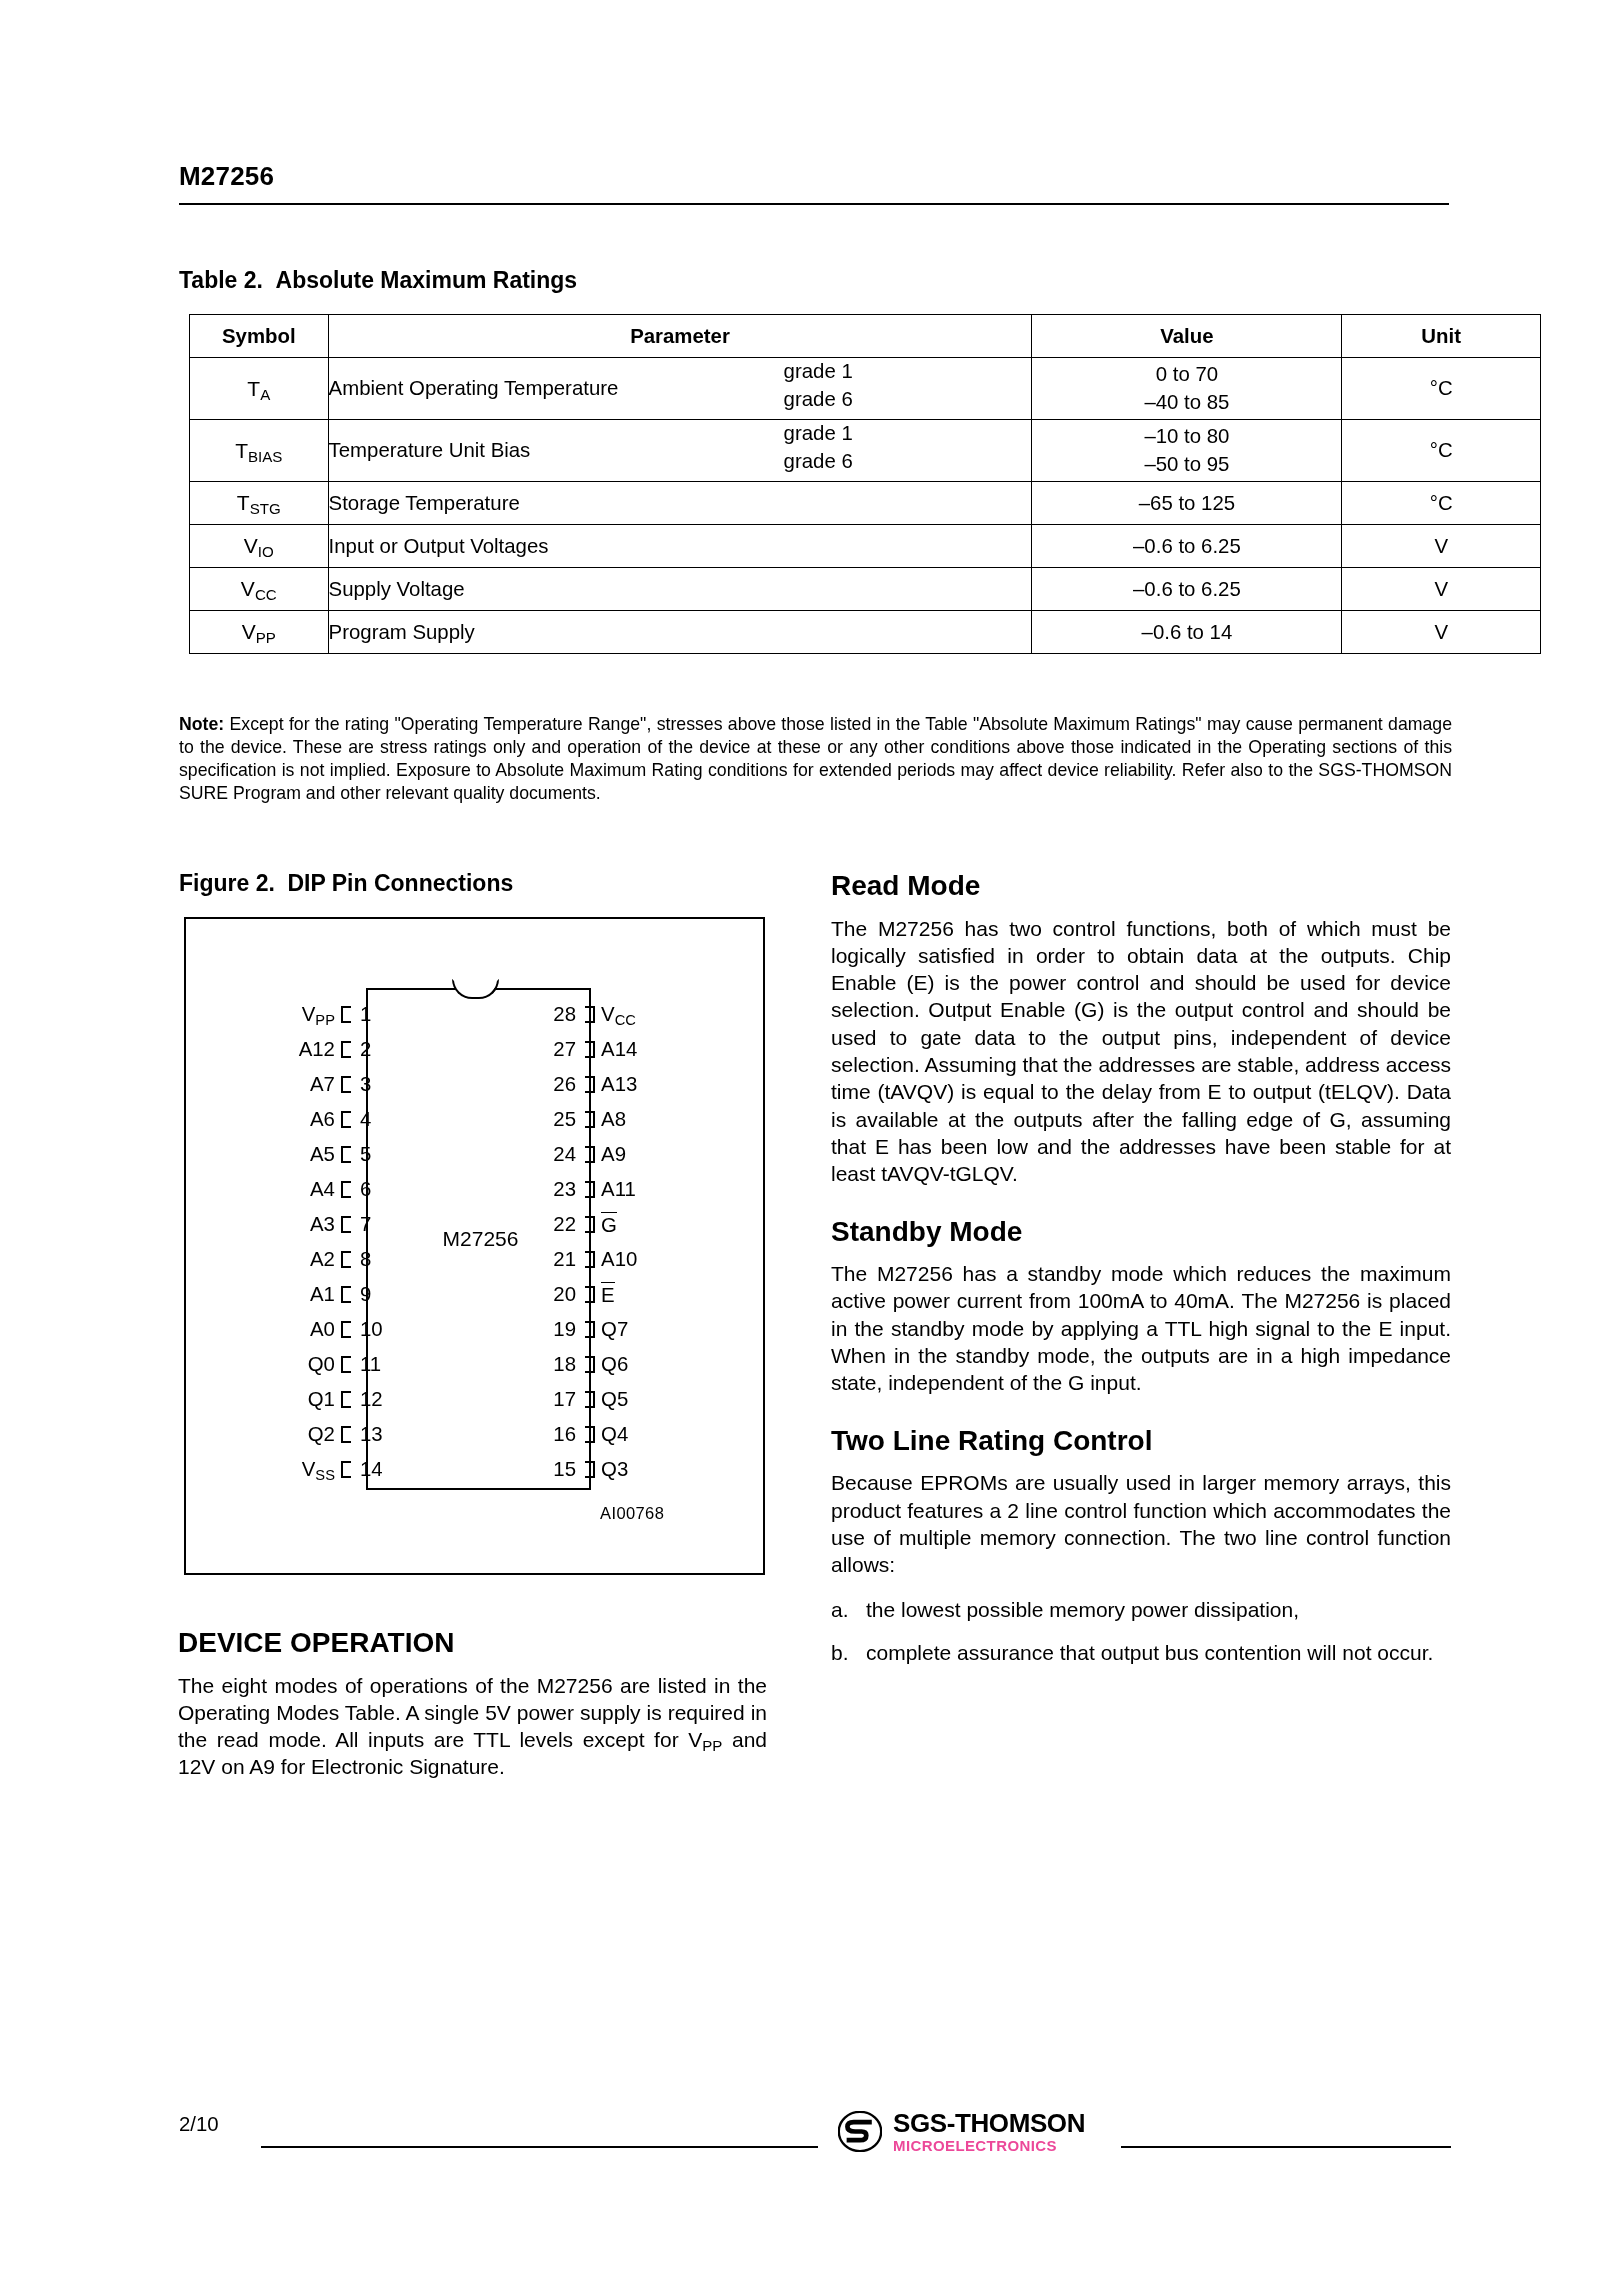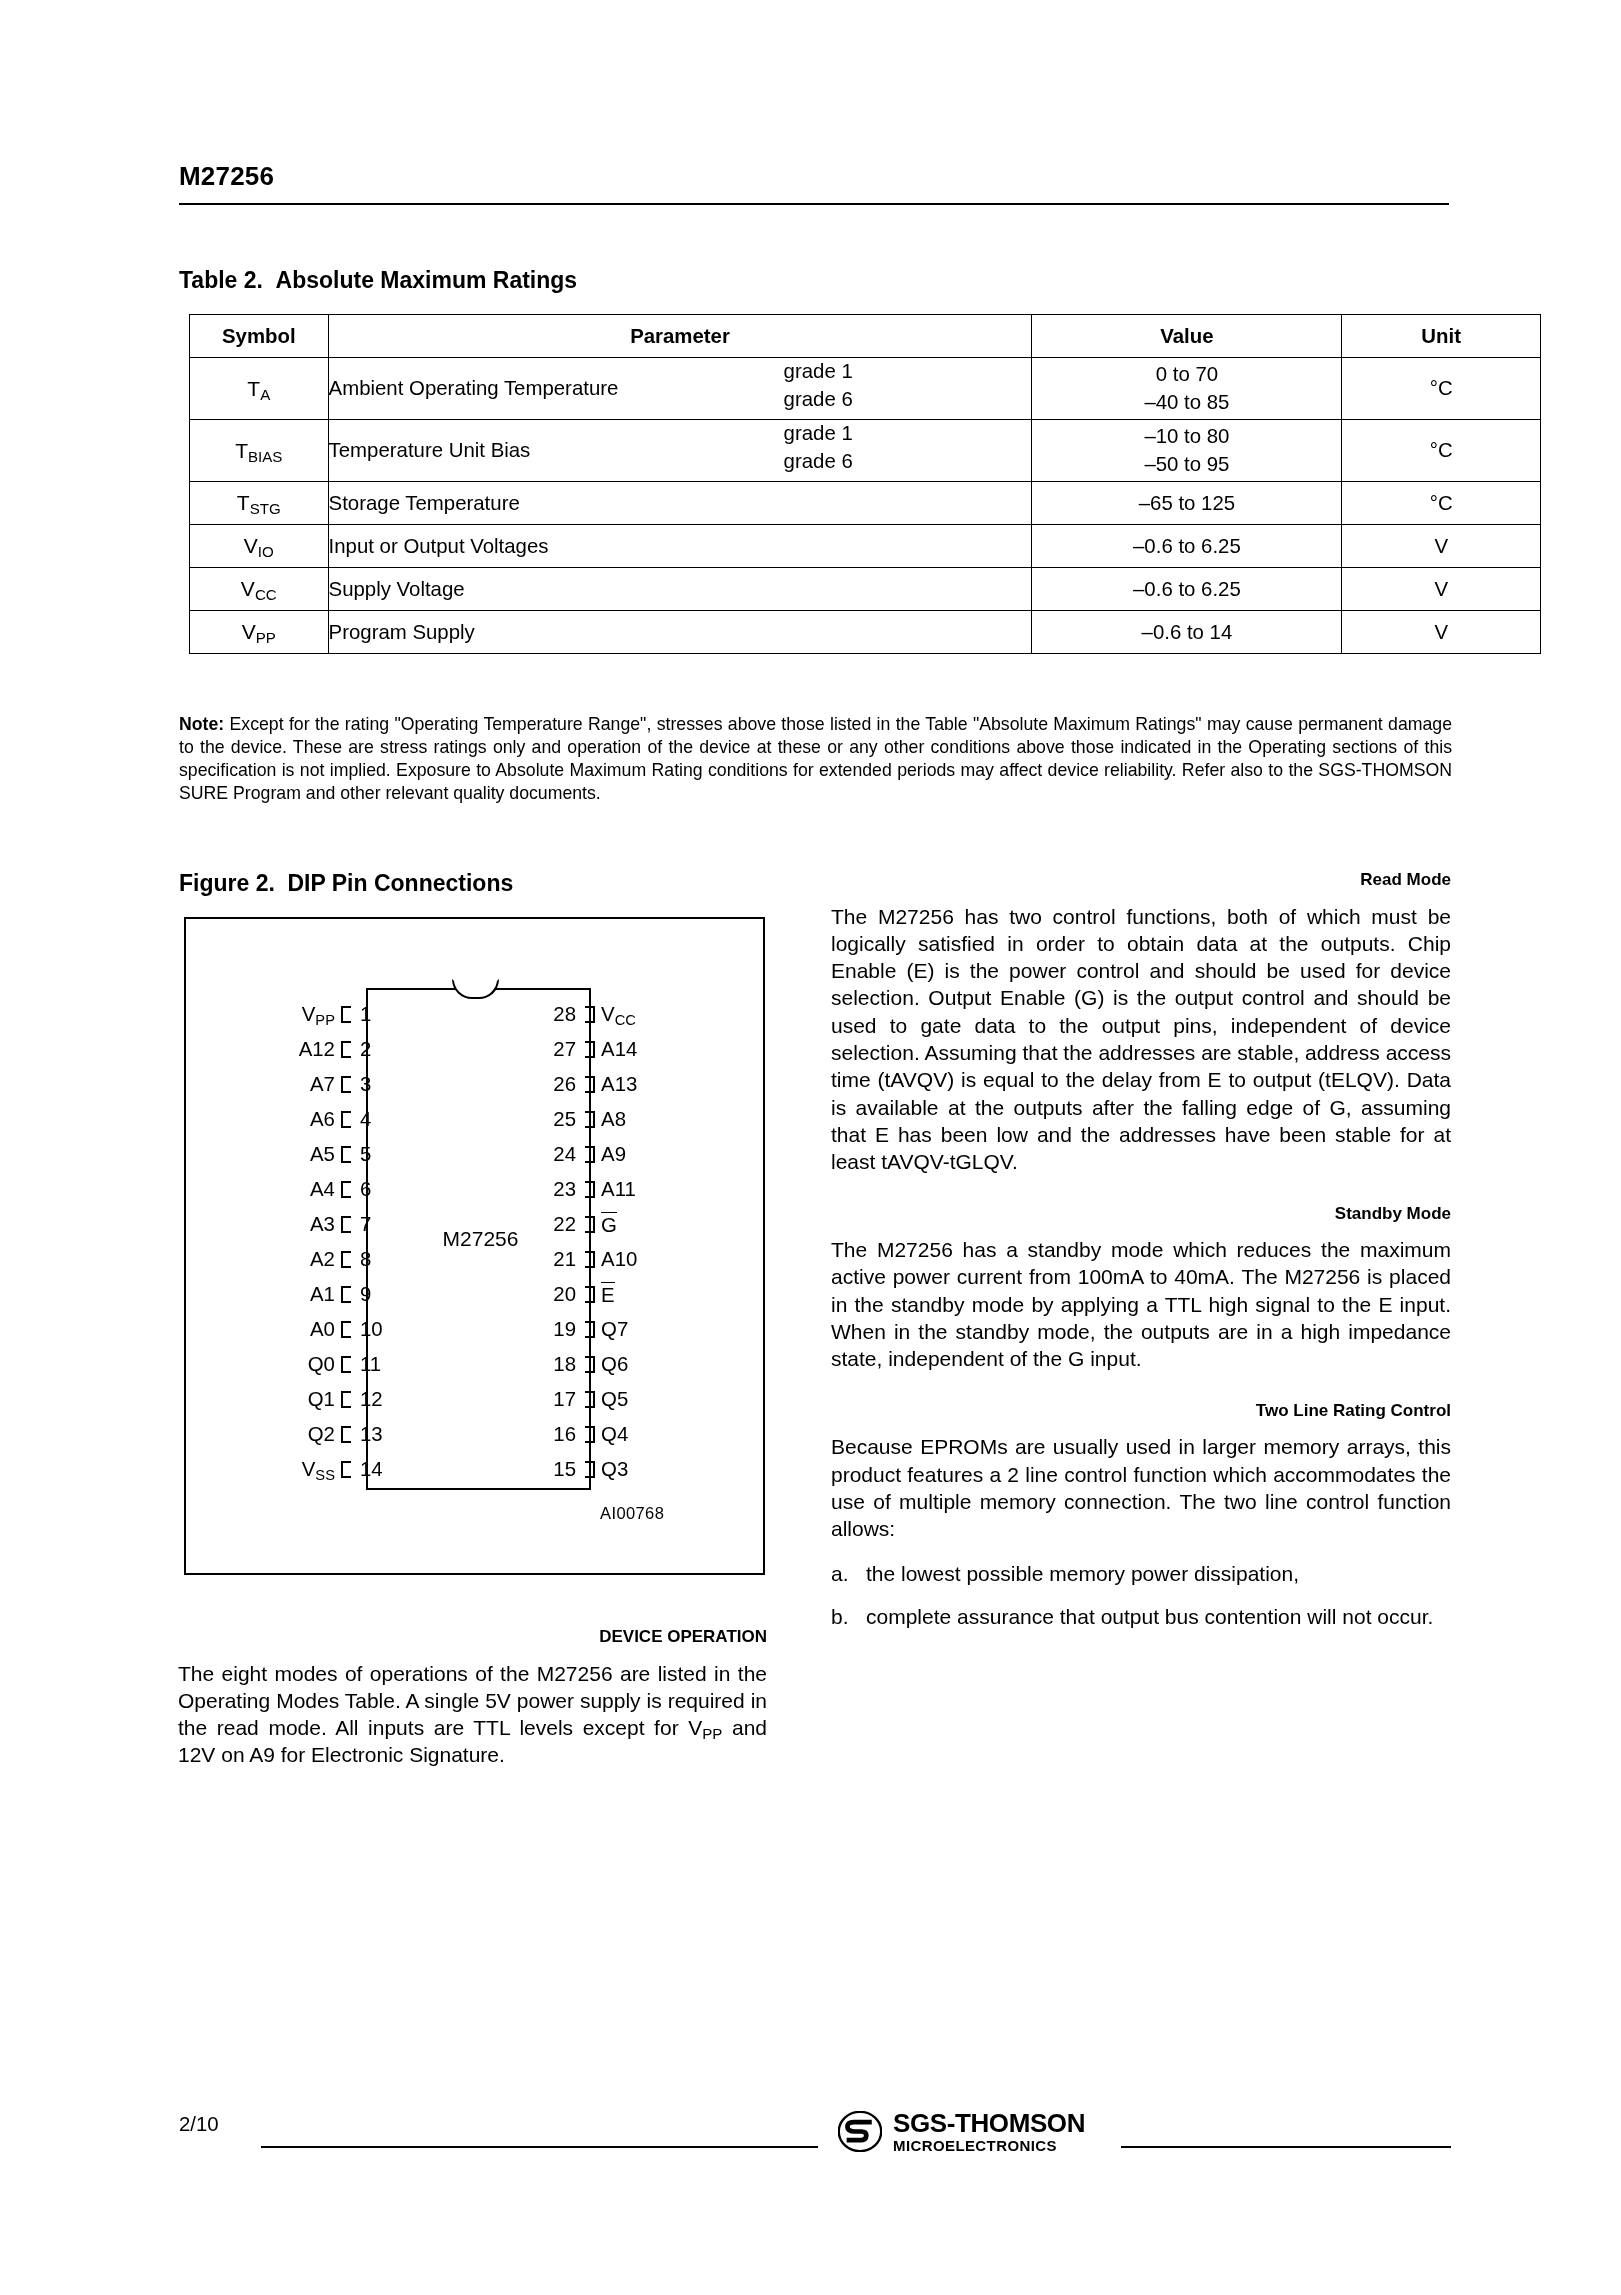--- a/index.html
+++ b/index.html
@@ -205,24 +205,23 @@
     top: 1627px;
     width: 589px;
   }
   .right-col {
     position: absolute;
     left: 831px;
     top: 870px;
     width: 620px;
   }
   h3.sec {
-    font-size: 17px;
+    font-size: 28px;
     font-weight: bold;
     margin: 0 0 12.6px 0;
-    text-align: right;
   }
   h3.sec.spaced { margin-top: 28px; }
   p.body {
     font-size: 21px;
     line-height: 1.30;
     margin: 0 0 17.3px 0;
     text-align: justify;
   }
   p.body.last { margin-bottom: 0; }
   ol.abc {
@@ -282,21 +281,21 @@
   .logo-text { line-height: 1; }
   .logo-name {
     font-size: 26px;
     font-weight: bold;
     letter-spacing: -0.4px;
   }
   .logo-sub {
     font-size: 15px;
     font-weight: bold;
     letter-spacing: 0.4px;
-    color: #000000;
+    color: #ec4899;
     margin-top: 2.4px;
   }
 </style>
 </head>
 <body>
 
 <div class="page">
 
   <div class="header">
     <div class="header-title">M27256</div>

